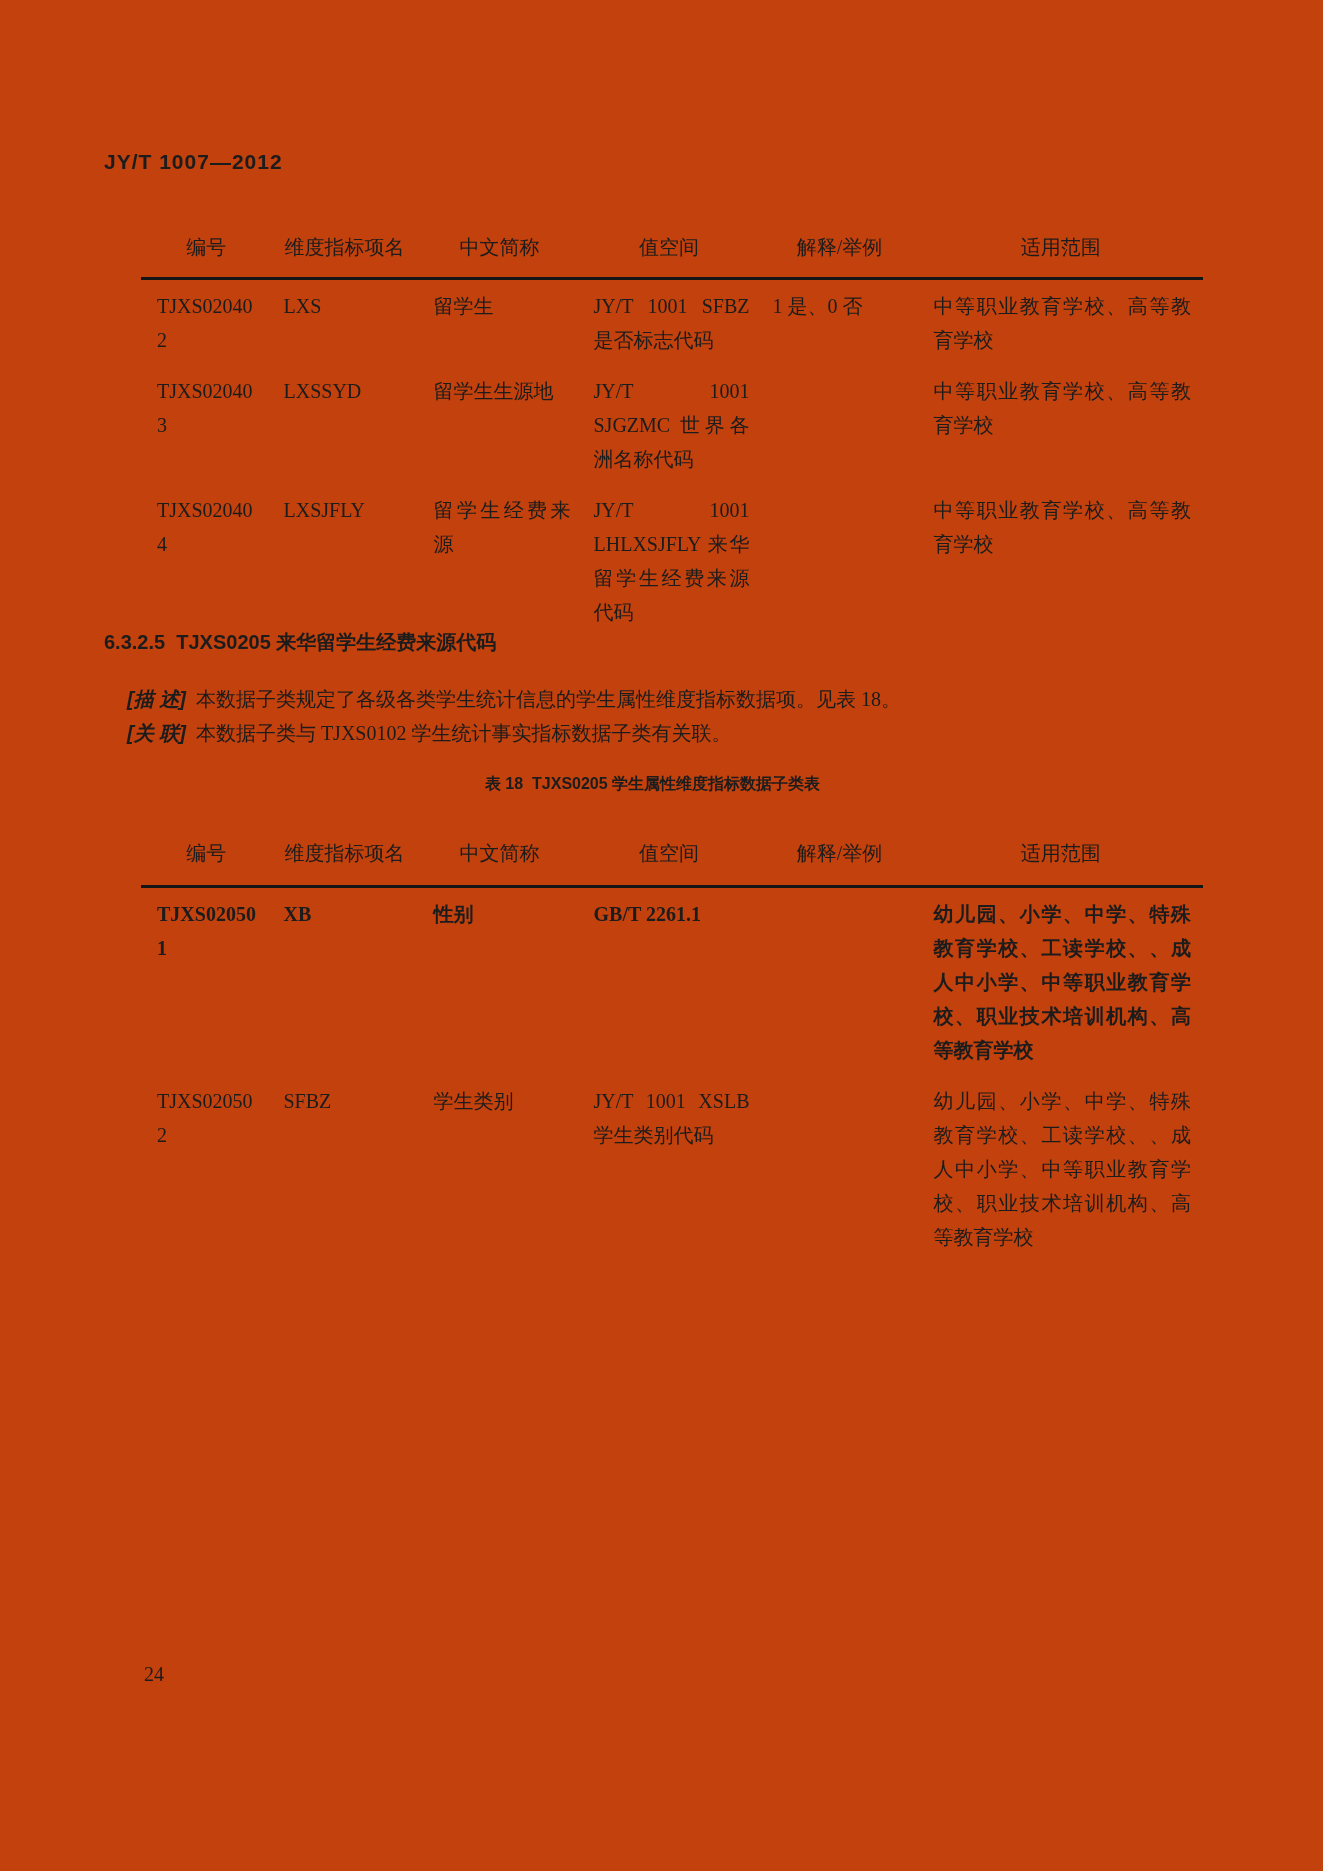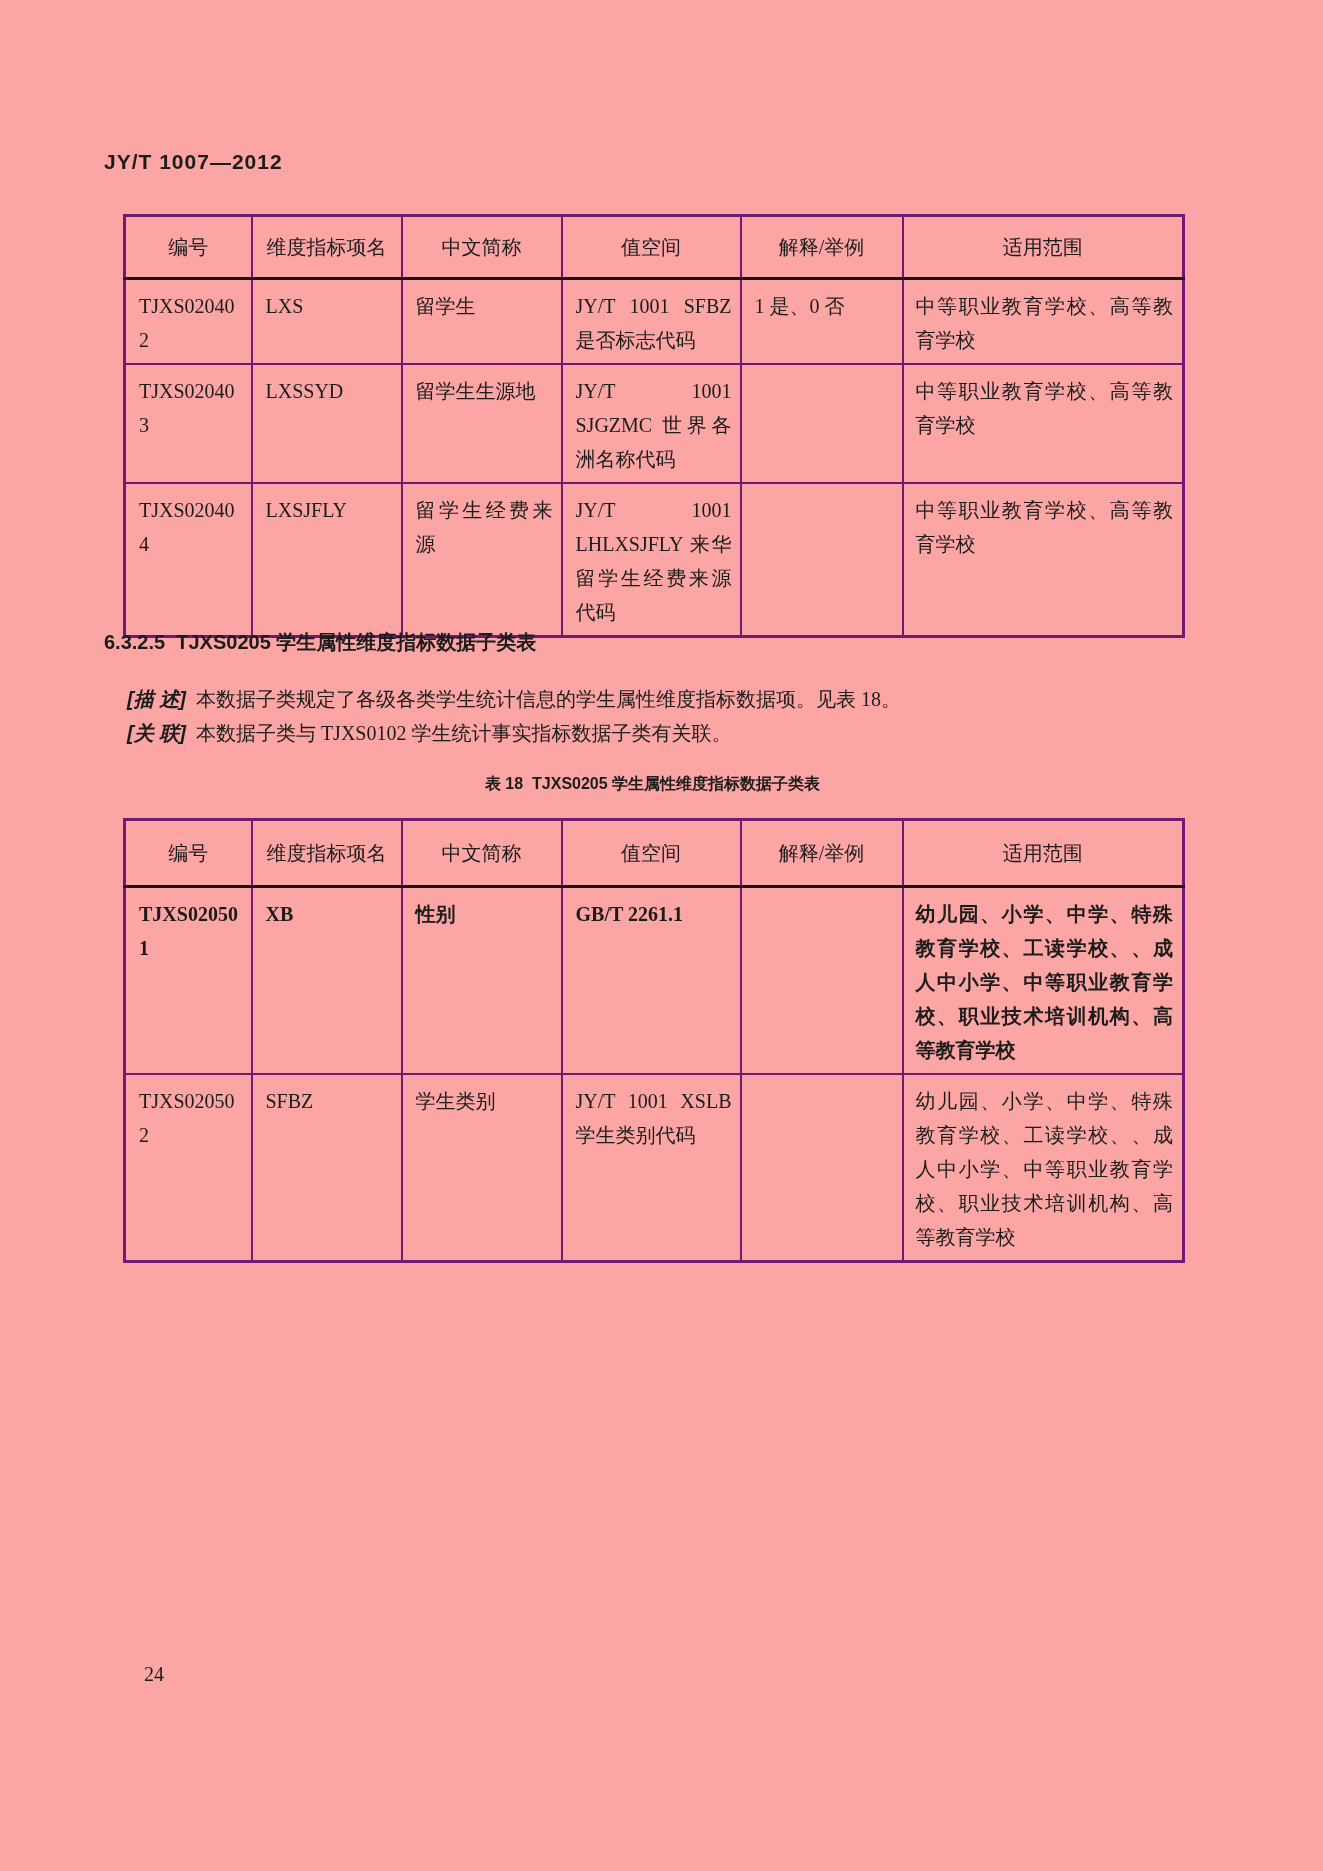--- a/index.html
+++ b/index.html
@@ -4,21 +4,21 @@
 <style>
   html, body {
     margin: 0;
     padding: 0;
     background: #ffffff;
   }
   .page {
     position: relative;
     width: 1323px;
     height: 1871px;
-    background: #fca5a5;
+    background: #c2410c;
     color: #1c1c1c;
     font-family: "Liberation Serif", "DejaVu Serif", serif;
     overflow: hidden;
   }
   .doc-code {
     position: absolute;
     left: 104px;
     top: 150px;
     font-family: "Liberation Sans", "DejaVu Sans", sans-serif;
     font-weight: bold;
@@ -31,21 +31,22 @@
     left: 123px;
     width: 1059px;
     border-collapse: collapse;
     table-layout: fixed;
     font-size: 20px;
     color: #1c1c1c;
   }
   #table1 { top: 214px; }
   #table2 { top: 818px; }
   table.std-table, table.std-table th, table.std-table td {
-    border: 2px solid #701a75;
+    border: 2px solid #c2410c;
+    margin-left: 18px;
   }
   table.std-table { border-width: 3px; }
   table.std-table thead tr { border-bottom: 3px solid #151515; }
   table.std-table th {
     font-weight: normal;
     text-align: center;
     vertical-align: middle;
     height: 56px;
     padding: 2px 4px;
     line-height: 26px;
@@ -162,21 +163,21 @@
           <td class="col-0">TJXS020404</td>
           <td class="col-1">LXSJFLY</td>
           <td class="col-2">留学生经费来源</td>
           <td class="col-3">JY/T 1001 LHLXSJFLY 来华留学生经费来源代码</td>
           <td class="col-4"></td>
           <td class="col-5">中等职业教育学校、高等教育学校</td>
         </tr>
       </tbody>
   </table>
 
-  <div class="section-heading">6.3.2.5  TJXS0205 学生属性维度指标数据子类表</div>
+  <div class="section-heading">6.3.2.5  TJXS0205 来华留学生经费来源代码</div>
 
   <div class="para" id="para-desc">
     <span class="bracket-label">[描 述]</span><span>本数据子类规定了各级各类学生统计信息的学生属性维度指标数据项。见表 18。</span>
   </div>
 
   <div class="para" id="para-rel">
     <span class="bracket-label">[关 联]</span><span>本数据子类与 TJXS0102 学生统计事实指标数据子类有关联。</span>
   </div>
 
   <div class="table-caption">表 18  TJXS0205 学生属性维度指标数据子类表</div>

